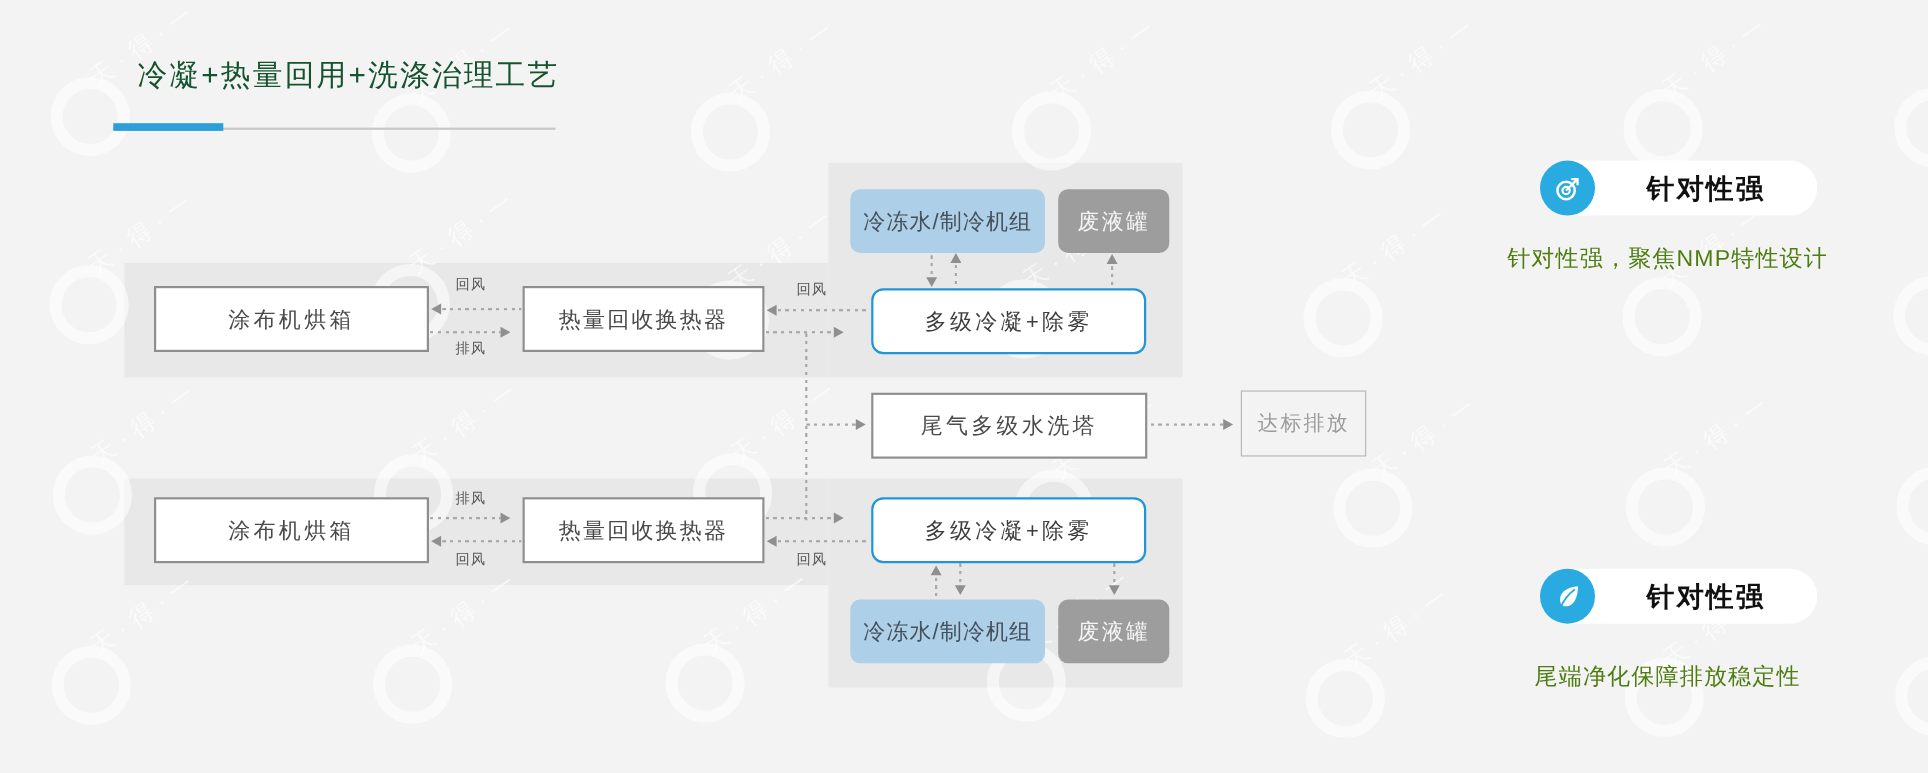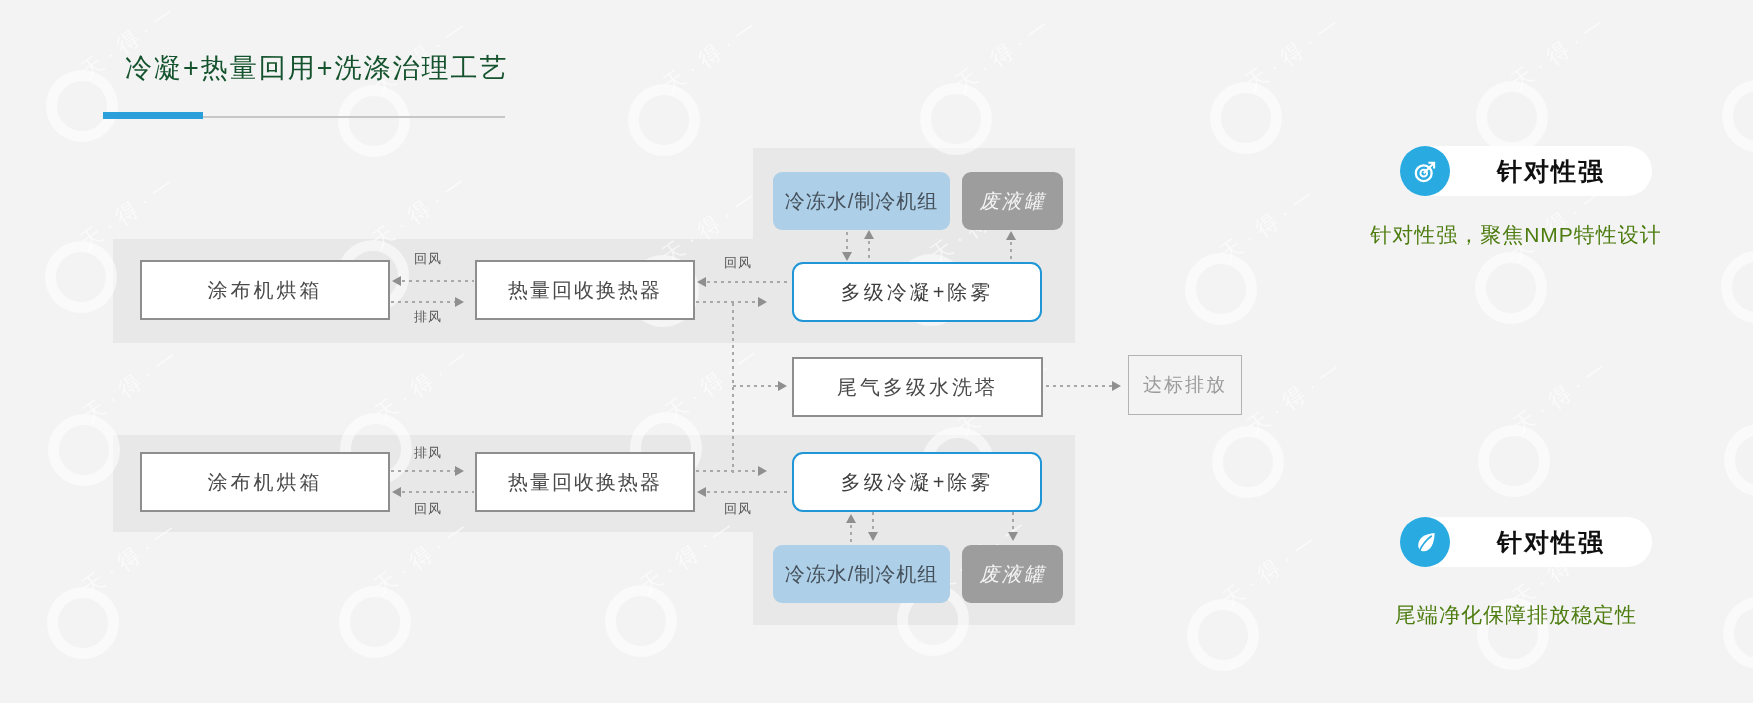--- a/index.html
+++ b/index.html
@@ -18,21 +18,21 @@
   .wm{position:absolute;z-index:2;pointer-events:none;}
   .wm .ring{width:50px;height:50px;border:11px solid rgba(255,255,255,0.55);border-radius:50%;}
   .wm .wtxt{position:absolute;left:46px;top:-14px;transform:rotate(-35deg);transform-origin:left bottom;
             font-size:22px;letter-spacing:7px;color:rgba(255,255,255,0.6);white-space:nowrap;}
 
   
   .box{position:absolute;display:flex;align-items:center;justify-content:center;box-sizing:border-box;
        background:#fff;border:2px solid #8e8e8e;color:#4a4a4a;font-size:20px;letter-spacing:3px;z-index:3;}
   .box.blue-border{border-color:#2196d6;color:#3e3e3e;border-radius:11px;}
   .box.fill-blue{background:#adcfe8;border:none;border-radius:9px;color:#45505a;letter-spacing:1px;}
-  .box.fill-gray{background:#9d9d9d;border:none;border-radius:9px;color:#f4f4f4;letter-spacing:2px;font-style:italic;}
+  .box.fill-gray{background:#9d9d9d;border:none;border-radius:9px;color:#f4f4f4;letter-spacing:2px;}
   .box.outline-light{background:transparent;border:1px solid #b3b3b3;color:#9b9b9b;font-size:19px;letter-spacing:2px;}
 
   
   .dh{position:absolute;height:2px;background:repeating-linear-gradient(90deg,#a8a8a8 0 3px,transparent 3px 7px);z-index:2;}
   .dv{position:absolute;width:2px;background:repeating-linear-gradient(180deg,#a8a8a8 0 3px,transparent 3px 7px);z-index:2;}
   .ah{position:absolute;width:0;height:0;z-index:3;}
   .ah.left {border-top:5px solid transparent;border-bottom:5px solid transparent;border-right:9px solid #8f8f8f;}
   .ah.right{border-top:5px solid transparent;border-bottom:5px solid transparent;border-left:9px solid #8f8f8f;}
   .ah.up   {border-left:5px solid transparent;border-right:5px solid transparent;border-bottom:9px solid #8f8f8f;}
   .ah.down {border-left:5px solid transparent;border-right:5px solid transparent;border-top:9px solid #8f8f8f;}

